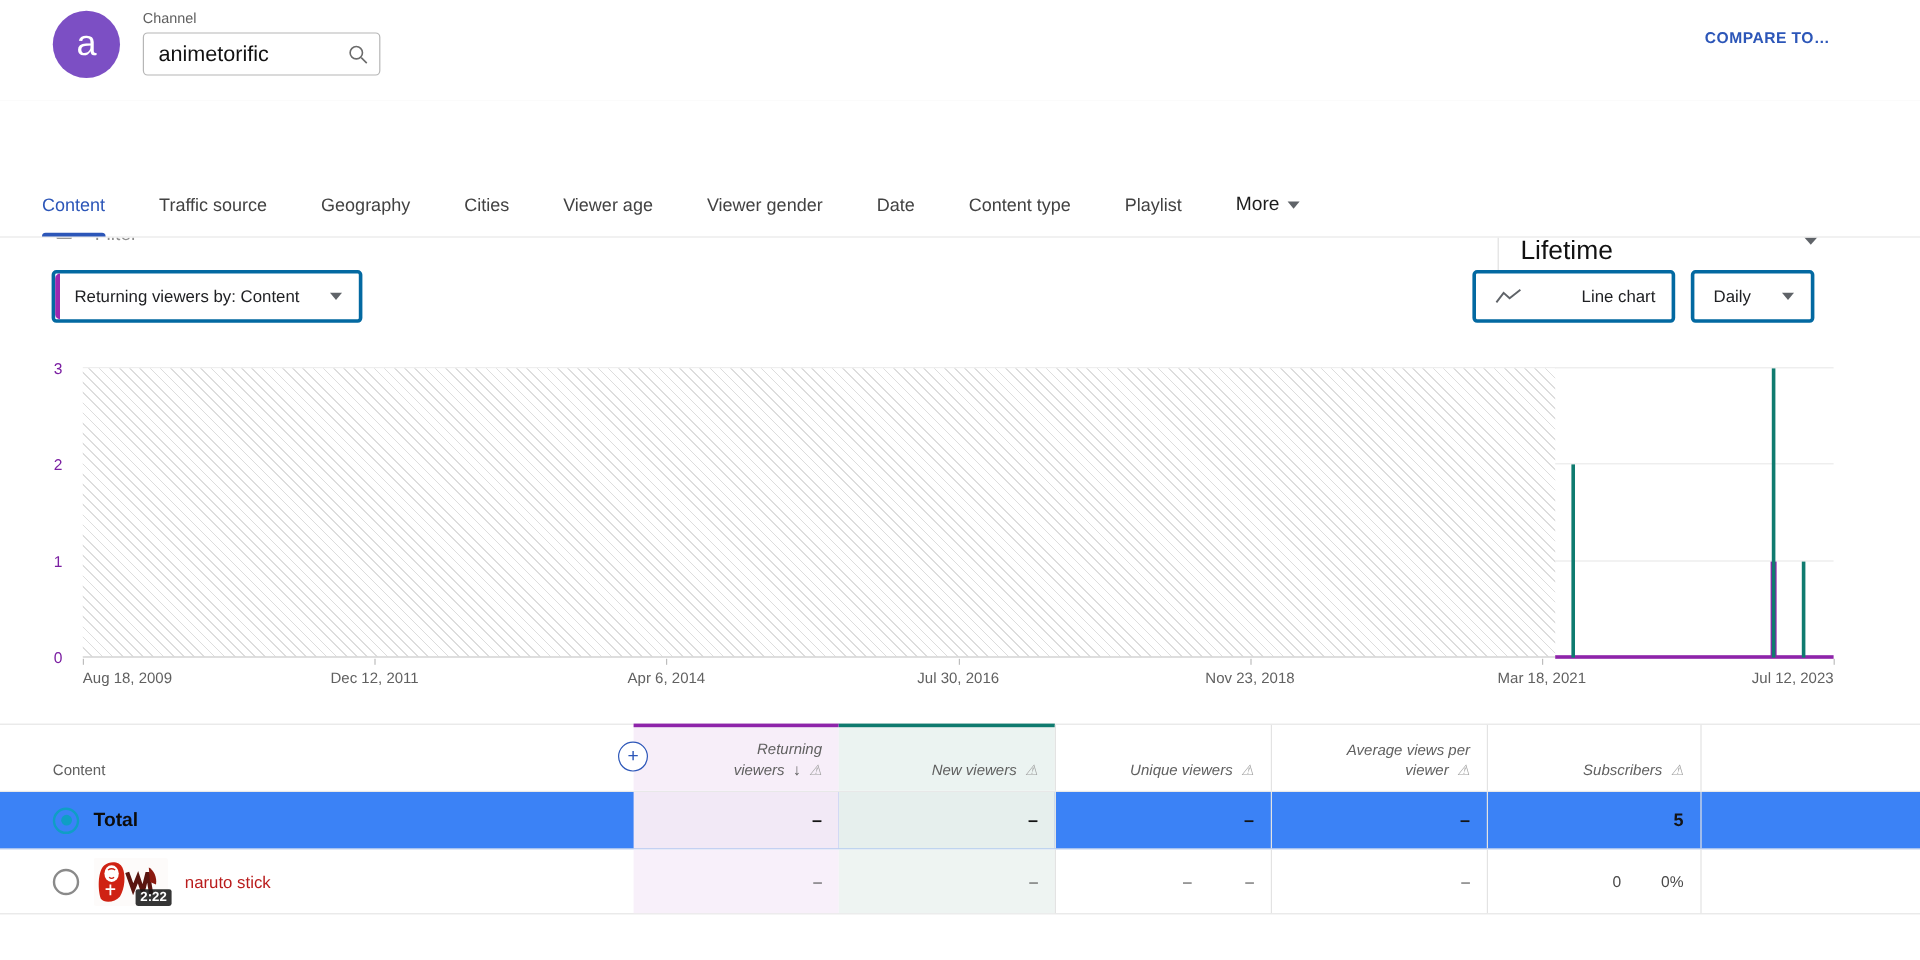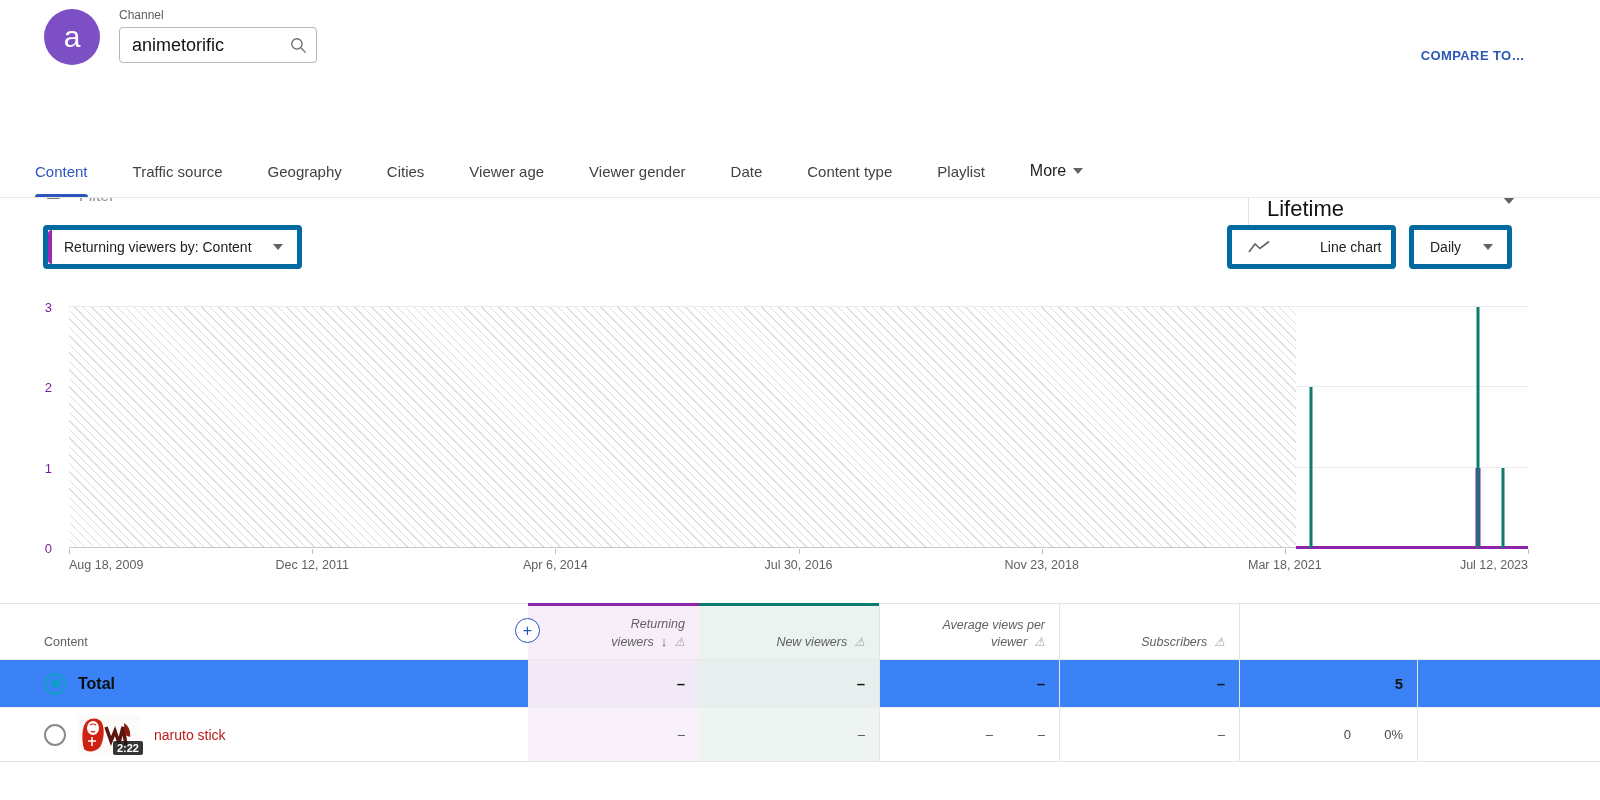--- a/index.html
+++ b/index.html
@@ -7,21 +7,21 @@
         font-family:"Liberation Sans",sans-serif;color:#212121;}
 
   
   .top-header{position:absolute;top:0;left:0;right:0;height:84px;background:#fff;border-bottom:1px solid #e8e8e8;}
   .avatar{position:absolute;left:44px;top:9px;width:56px;height:56px;border-radius:50%;background:#7c4fc4;
           color:#fff;display:flex;align-items:center;justify-content:center;font-size:30px;cursor:pointer;}
   .channel-label{position:absolute;left:119px;top:8px;font-size:12px;color:#606060;}
   .channel-input{position:absolute;left:119px;top:27px;width:198px;height:36px;border:1px solid #b6b6b6;border-radius:4px;
                  box-sizing:border-box;display:flex;align-items:center;padding:0 8px 0 12px;background:#fff;}
   .channel-input .name{flex:1;font-size:18px;color:#121212;}
-  .compare-to{position:absolute;right:75px;top:48px;font-size:13px;font-weight:bold;letter-spacing:.4px;color:#2c56b8;cursor:pointer;}
+  .compare-to{position:absolute;right:75px;top:24px;font-size:13px;font-weight:bold;letter-spacing:.4px;color:#2c56b8;cursor:pointer;}
 
   
   .filter-bar{position:absolute;top:84px;left:0;right:0;height:61px;border-bottom:1px solid #e8e8e8;background:#fff;}
   .filter-icon{position:absolute;left:40px;top:105px;width:26px;height:12px;}
   .filter-icon i{display:block;height:2px;background:#757575;border-radius:1px;}
   .filter-icon i:first-child{width:26px;}
   .filter-icon i:last-child{width:13px;margin:6px auto 0;}
   .filter-placeholder{position:absolute;left:79px;top:103px;font-size:16px;color:#8e8e8e;}
   .date-selector{position:absolute;top:84px;right:0;width:352px;height:61px;border-left:1px solid #e0e0e0;box-sizing:border-box;cursor:pointer;}
   .date-range{margin:11px 0 0 18px;font-size:13px;color:#606060;}
@@ -31,21 +31,21 @@
 
   
   .tabs{position:absolute;top:145px;left:0;right:0;height:52px;border-bottom:1px solid #e8e8e8;
         display:flex;align-items:stretch;padding-left:35px;gap:45px;background:#fff;}
   .tab{display:flex;align-items:center;font-size:15px;color:#424242;position:relative;cursor:pointer;white-space:nowrap;}
   .tab.active{color:#2c56b8;}
   .tab.active::after{content:"";position:absolute;left:0;right:0;bottom:0;height:3px;background:#2c56b8;border-radius:3px 3px 0 0;}
   .tab-more{display:flex;align-items:center;gap:7px;font-size:16px;color:#1d1d1d;cursor:pointer;}
 
   
-  .dd{position:absolute;top:225px;height:44px;border:5px solid #0369a1;border-radius:4px;box-sizing:border-box;
+  .dd{position:absolute;top:225px;height:44px;border:3px solid #0369a1;border-radius:4px;box-sizing:border-box;
       display:flex;align-items:center;background:#fff;cursor:pointer;}
   .dd .label{margin-left:16px;font-size:14px;color:#202124;white-space:nowrap;}
   .dd .caret{margin-left:auto;margin-right:14px;}
   .dd .accent{position:absolute;left:0;top:0;bottom:0;width:4px;border-radius:4px 0 0 4px;}
   #dd-returning{left:43px;width:259px;}
   #dd-new{left:316px;width:225px;}
   #dd-chart-type{left:1227px;width:169px;gap:40px;}
   #dd-chart-type .icon{margin-left:16px;display:flex;align-items:center;}
   #dd-chart-type .label{margin-left:10px;}
   #dd-granularity{left:1409px;width:103px;}
@@ -214,20 +214,25 @@
         <div class="hwrap" style="max-width:92px;">
           <span>Returning viewers</span><span class="sort-arrow">↓</span><span class="warn">⚠</span>
         </div>
       </div>
       <div class="hcell h-new">
         <div class="hwrap">
           <span>New viewers</span><span class="warn">⚠</span>
         </div>
       </div>
       <div class="hcell vline">
+        <div class="hwrap">
+          <span>Unique viewers</span><span class="warn">⚠</span>
+        </div>
+      </div>
+      <div class="hcell vline">
         <div class="hwrap" style="max-width:112px;">
           <span>Average views per viewer</span><span class="warn">⚠</span>
         </div>
       </div>
       <div class="hcell vline">
         <div class="hwrap">
           <span>Subscribers</span><span class="warn">⚠</span>
         </div>
       </div>
       <div class="hcell vline"></div>

